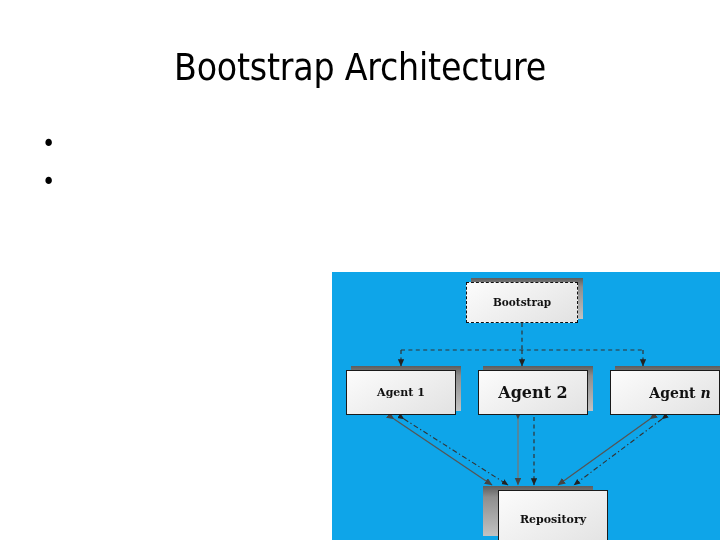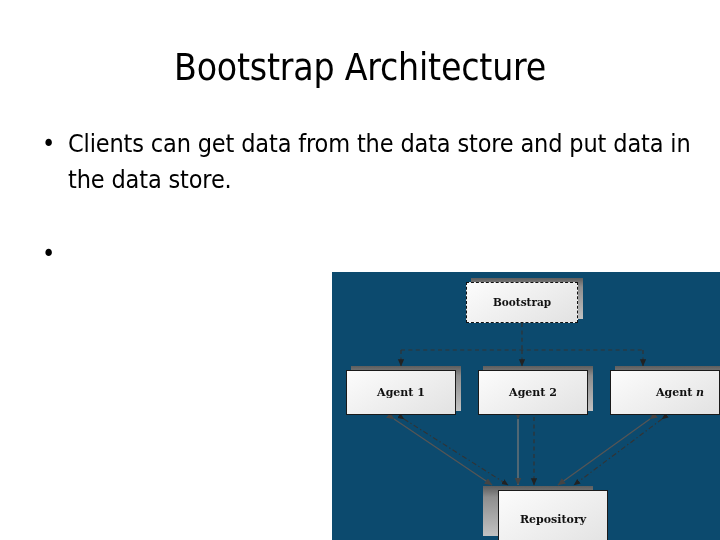--- a/index.html
+++ b/index.html
@@ -69,21 +69,21 @@
     color: #000000;
   }
 
   
   #diagram {
     position: absolute;
     left: 332px;
     top: 272px;
     width: 388px;
     height: 268px;
-    background: #0c4a6e;
+    background: #0ea5e9;
     overflow: hidden;
   }
 
   
   .node {
     position: absolute;
     box-sizing: border-box;
     background: linear-gradient(150deg, #fcfcfc 0%, #f2f2f2 38%, #e2e2e2 100%);
     border: 1.6px solid #1a1a1a;
     display: flex;
@@ -120,24 +120,24 @@
   #shadow-bootstrap {
     left: 139px;
     top: 6px;
     width: 112px;
     height: 41px;
   }
 
   #node-agent1 { left: 14px;  top: 98px; width: 110px; height: 45px; font-size: 11px; }
   #shadow-agent1 { left: 19px; top: 94px; width: 110px; height: 45px; }
 
-  #node-agent2 { left: 146px; top: 98px; width: 110px; height: 45px; font-size: 11px; }
+  #node-agent2 { left: 146px; top: 98px; width: 110px; height: 45px; font-size: 16px; }
   #shadow-agent2 { left: 151px; top: 94px; width: 110px; height: 45px; }
 
-  #node-agentn { left: 278px; top: 98px; width: 110px; height: 45px; font-size: 11px; padding-left: 30px; }
+  #node-agentn { left: 278px; top: 98px; width: 110px; height: 45px; font-size: 14px; padding-left: 30px; }
   #shadow-agentn { left: 283px; top: 94px; width: 110px; height: 45px; }
 
   #node-repository { left: 146px; top: 218px; width: 110px; height: 58px; font-size: 11px; margin-left: 20px; }
   #shadow-repository { left: 151px; top: 214px; width: 110px; height: 50px; }
 
   
   #connectors {
     position: absolute;
     left: 0; top: 0;
     width: 388px;
@@ -150,21 +150,20 @@
 <body>
 
 <div id="slide">
 
   <div id="slide-title">Bootstrap Architecture</div>
 
   <div id="body-list">
 
     <div class="bullet-item">
       <span class="bullet-dot">•</span>
-      <span class="bullet-text">Clients can get data from the data store and put data in the data store.</span>
     </div>
 
     <div class="bullet-item">
       <span class="bullet-dot">•</span>
     </div>
 
   </div>
 
   <div id="diagram">
 

